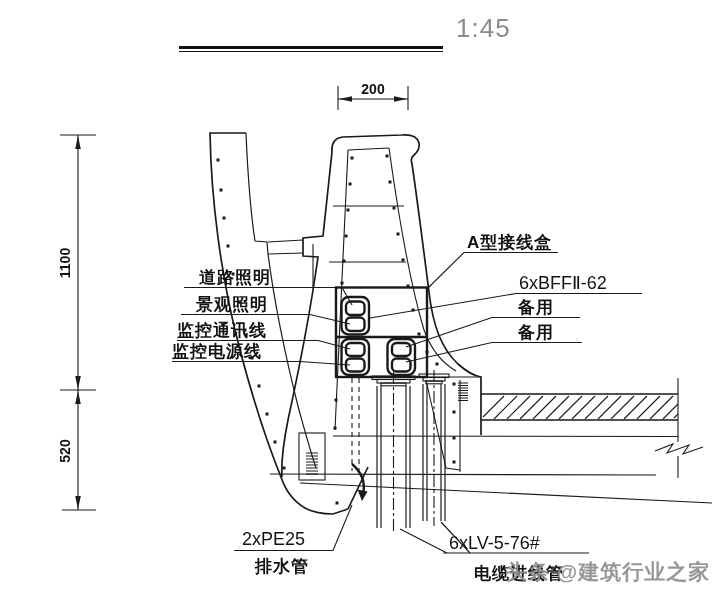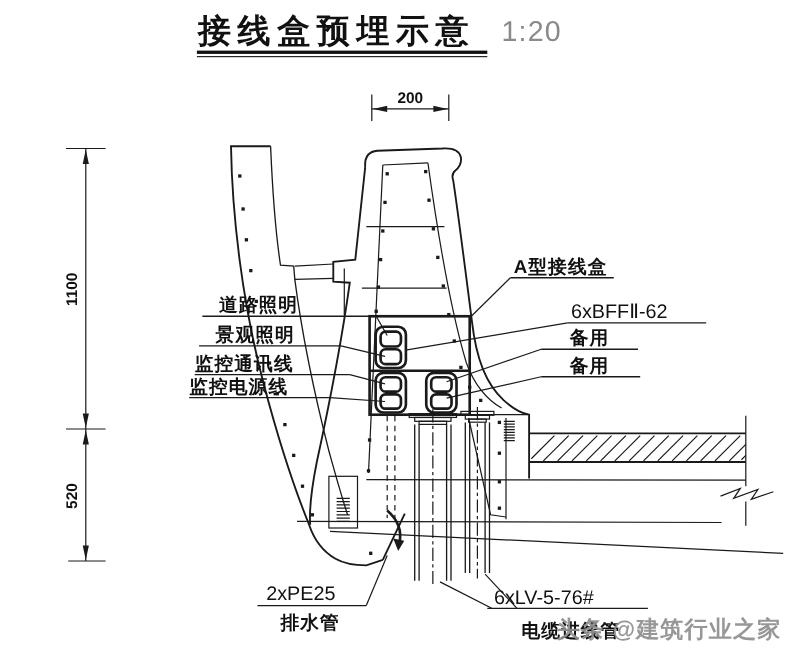--- a/index.html
+++ b/index.html
@@ -19,24 +19,23 @@
   .s{stroke:#1a1a1a;fill:none;}
   .w17{stroke-width:1.7;} .w11{stroke-width:1.1;} .w24{stroke-width:2.4;} .w12{stroke-width:1.2;}
   .dot{fill:#1a1a1a;stroke:none;}
   .arr{fill:#1a1a1a;stroke:none;}
 </style>
 </head>
 <body>
 
 <div id="canvas">
 
-  <div class="title">接线盒预埋示意</div>
   <div class="title-underline-1"></div>
   <div class="title-underline-2"></div>
-  <div class="scale">1:20</div>
+  <div class="scale">1:45</div>
 
   <svg width="724" height="598" viewBox="0 0 724 598">
 
     <g>
       <line class="s w11" x1="338" y1="86" x2="338" y2="110"></line>
       <line class="s w11" x1="408" y1="86" x2="408" y2="110"></line>
       <line class="s w11" x1="338" y1="99" x2="408" y2="99"></line>
       <polygon class="arr" points="339,99 352,96.2 352,101.8"></polygon>
       <polygon class="arr" points="407,99 394,96.2 394,101.8"></polygon>
       <text class="dimtxt" x="373" y="94" text-anchor="middle" font-weight="bold">200</text>

